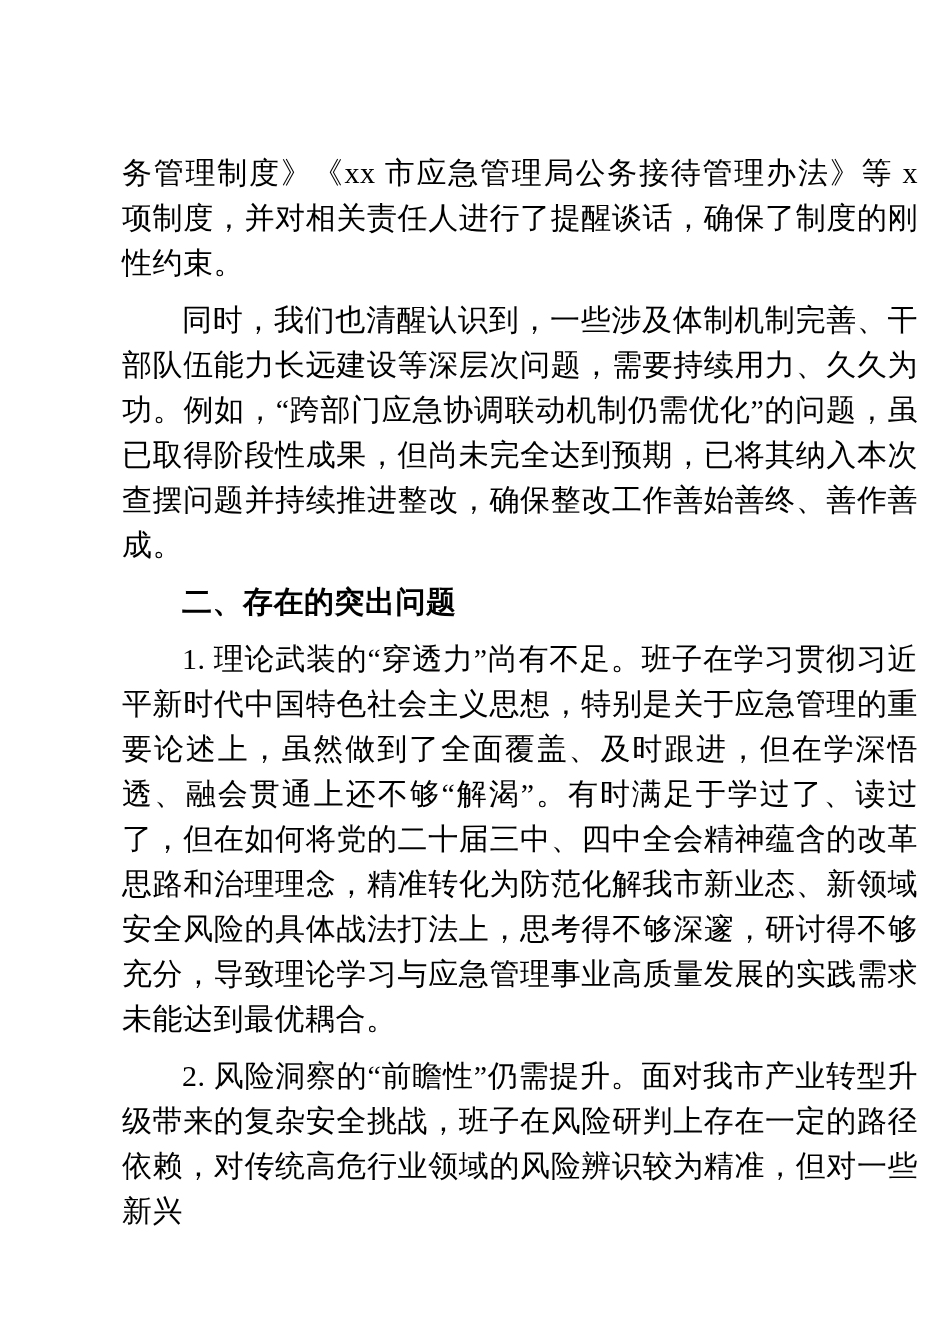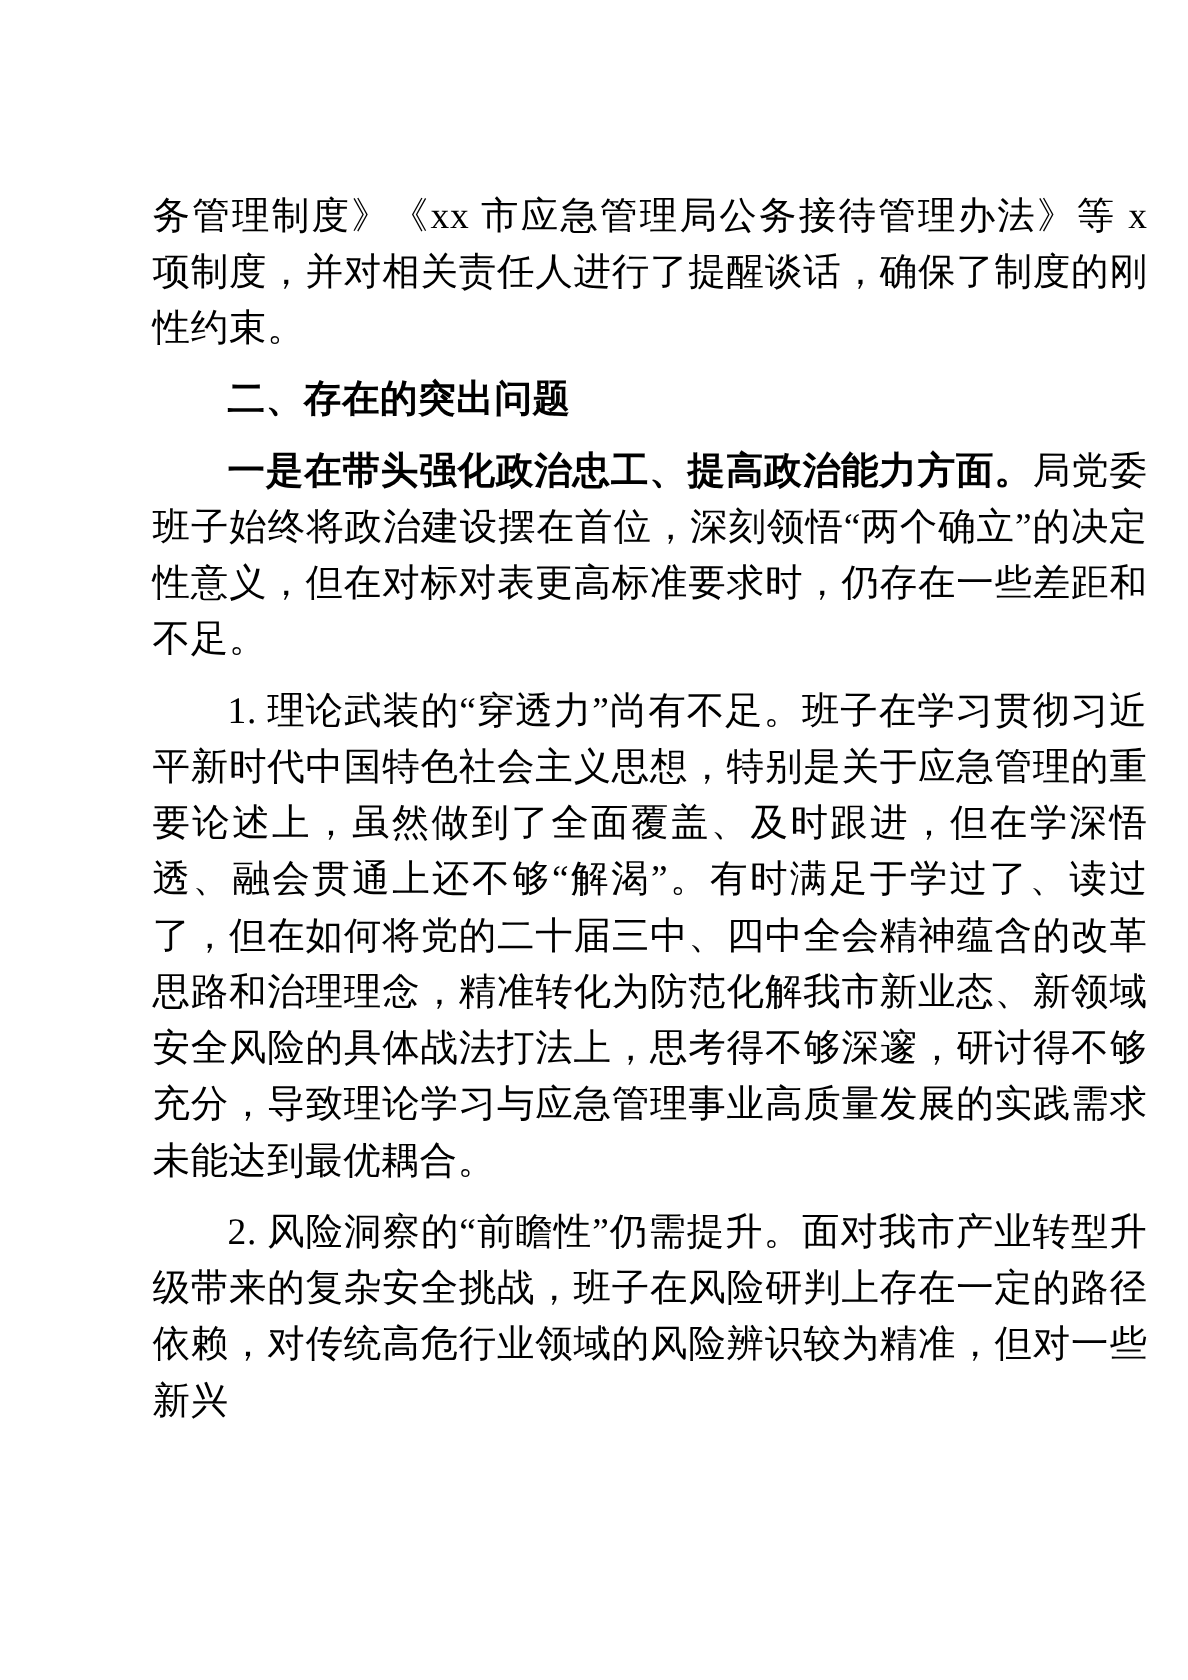--- a/index.html
+++ b/index.html
@@ -37,23 +37,23 @@
   }
   .lead { font-weight: 700; }
 </style>
 </head>
 <body>
 
 <div class="page">
 
   <p class="para">务管理制度》《xx 市应急管理局公务接待管理办法》等 x 项制度，并对相关责任人进行了提醒谈话，确保了制度的刚性约束。</p>
 
+  <p class="para indent">同时，我们也清醒认识到，一些涉及体制机制完善、干部队伍能力长远建设等深层次问题，需要持续用力、久久为功。例如，“跨部门应急协调联动机制仍需优化”的问题，虽已取得阶段性成果，但尚未完全达到预期，已将其纳入本次查摆问题并持续推进整改，确保整改工作善始善终、善作善成。</p>
 
   <h2 class="heading1 indent">二、存在的突出问题</h2>
 
 
-  <p class="para indent"><span class="lead">一是在带头强化政治忠工、提高政治能力方面。</span><span>局党委班子始终将政治建设摆在首位，深刻领悟“两个确立”的决定性意义，但在对标对表更高标准要求时，仍存在一些差距和不足。</span></p>
 
   <p class="para indent">1. 理论武装的“穿透力”尚有不足。班子在学习贯彻习近平新时代中国特色社会主义思想，特别是关于应急管理的重要论述上，虽然做到了全面覆盖、及时跟进，但在学深悟透、融会贯通上还不够“解渴”。有时满足于学过了、读过了，但在如何将党的二十届三中、四中全会精神蕴含的改革思路和治理理念，精准转化为防范化解我市新业态、新领域安全风险的具体战法打法上，思考得不够深邃，研讨得不够充分，导致理论学习与应急管理事业高质量发展的实践需求未能达到最优耦合。</p>
 
   <p class="para indent">2. 风险洞察的“前瞻性”仍需提升。面对我市产业转型升级带来的复杂安全挑战，班子在风险研判上存在一定的路径依赖，对传统高危行业领域的风险辨识较为精准，但对一些新兴</p>
 
 </div>
 
 </body></html>

